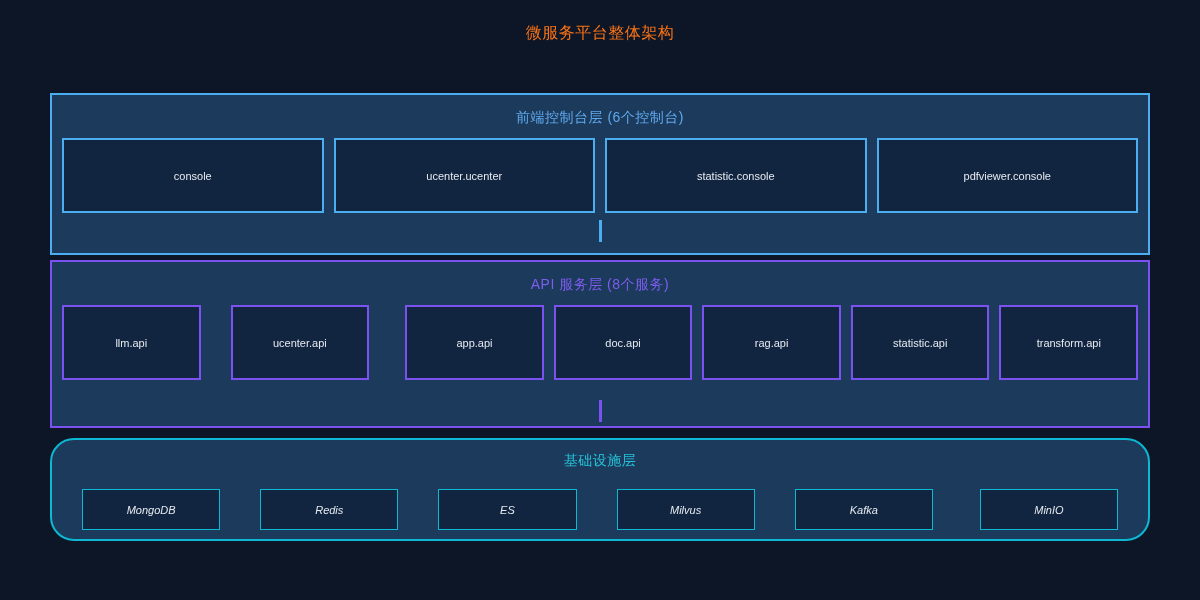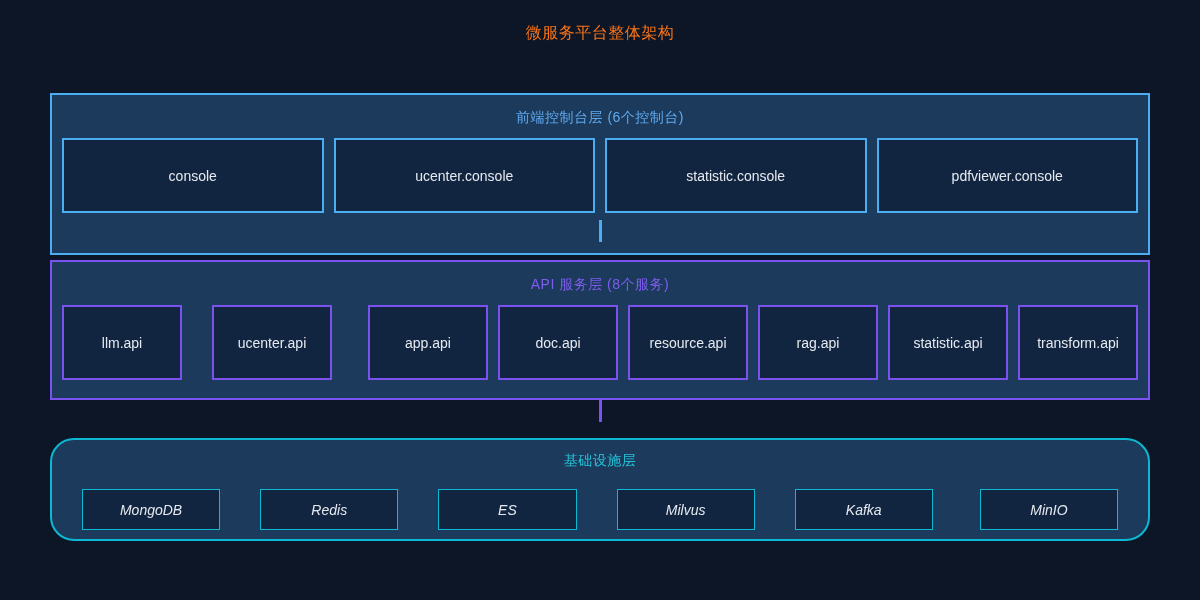--- a/index.html
+++ b/index.html
@@ -26,21 +26,21 @@
   }
   .panel {
     position: absolute;
     left: 50px;
     width: 1100px;
     box-sizing: border-box;
     background: #1c3b5c;
     border: 2px solid #4aaef0;
   }
   .panel-frontend { top: 80px;  height: 162px; margin-top: 13px; }
-  .panel-api      { top: 260px; height: 140px; }
+  .panel-api      { top: 260px; height: 168px; }
   .panel-infra    { top: 438px; height: 103px; }
   .panel-header {
     margin-top: 12px;
     height: 20px;
     line-height: 20px;
     text-align: center;
     font-size: 14px;
     letter-spacing: 0.5px;
   }
   .panel-infra .panel-header { margin-top: 10px; }
@@ -59,21 +59,21 @@
   .box {
     flex: 1;
     height: 75px;
     box-sizing: border-box;
     display: flex;
     align-items: center;
     justify-content: center;
     background: #112540;
     border: 2px solid;
     color: #e6eaf0;
-    font-size: 14px;
+    font-size: 11px;
     white-space: nowrap;
   }
   .panel-infra .box {
     height: 41px;
     border-width: 1px;
     font-style: italic;
   }
   .connector {
     position: absolute;
     left: 599px;
@@ -87,36 +87,35 @@
 <body>
 
 <div class="stage">
 
   <div class="diagram-title">微服务平台整体架构</div>
 
   <div class="panel panel-frontend" style="border-color: rgb(74, 174, 240);">
     <div class="panel-header" style="color: rgb(95, 168, 238);">前端控制台层 (6个控制台)</div>
     <div class="boxes-row">
         <div class="box" style="border-color: rgb(74, 174, 240);">console</div>
-        <div class="box" style="border-color: rgb(74, 174, 240);">ucenter.console</div>
+        <div class="box" style="border-color: rgb(74, 174, 240);">ucenter.ucenter</div>
         <div class="box" style="border-color: rgb(74, 174, 240);">statistic.console</div>
         <div class="box" style="border-color: rgb(74, 174, 240);">pdfviewer.console</div>
       </div>
   </div>
 
   <div class="connector connector-1" style="background: rgb(74, 174, 240);"></div>
 
   <div class="panel panel-api" style="border-color: rgb(123, 82, 240);">
     <div class="panel-header" style="color: rgb(126, 92, 240);">API 服务层 (8个服务)</div>
     <div class="boxes-row">
         <div class="box" style="border-color: rgb(123, 82, 240);">llm.api</div>
         <div class="box" style="border-color: rgb(123, 82, 240); margin-left: 20px;">ucenter.api</div>
         <div class="box" style="border-color: rgb(123, 82, 240); margin-left: 26px;">app.api</div>
         <div class="box" style="border-color: rgb(123, 82, 240);">doc.api</div>
-        <div class="box" style="border-color: rgb(123, 82, 240);">resource.api</div>
         <div class="box" style="border-color: rgb(123, 82, 240);">rag.api</div>
         <div class="box" style="border-color: rgb(123, 82, 240);">statistic.api</div>
         <div class="box" style="border-color: rgb(123, 82, 240);">transform.api</div>
       </div>
   </div>
 
   <div class="connector connector-2" style="background: rgb(123, 82, 240);"></div>
 
   <div class="panel panel-infra" style="border-color: rgb(12, 184, 210); border-radius: 24px;">
     <div class="panel-header" style="color: rgb(37, 194, 216);">基础设施层</div>

